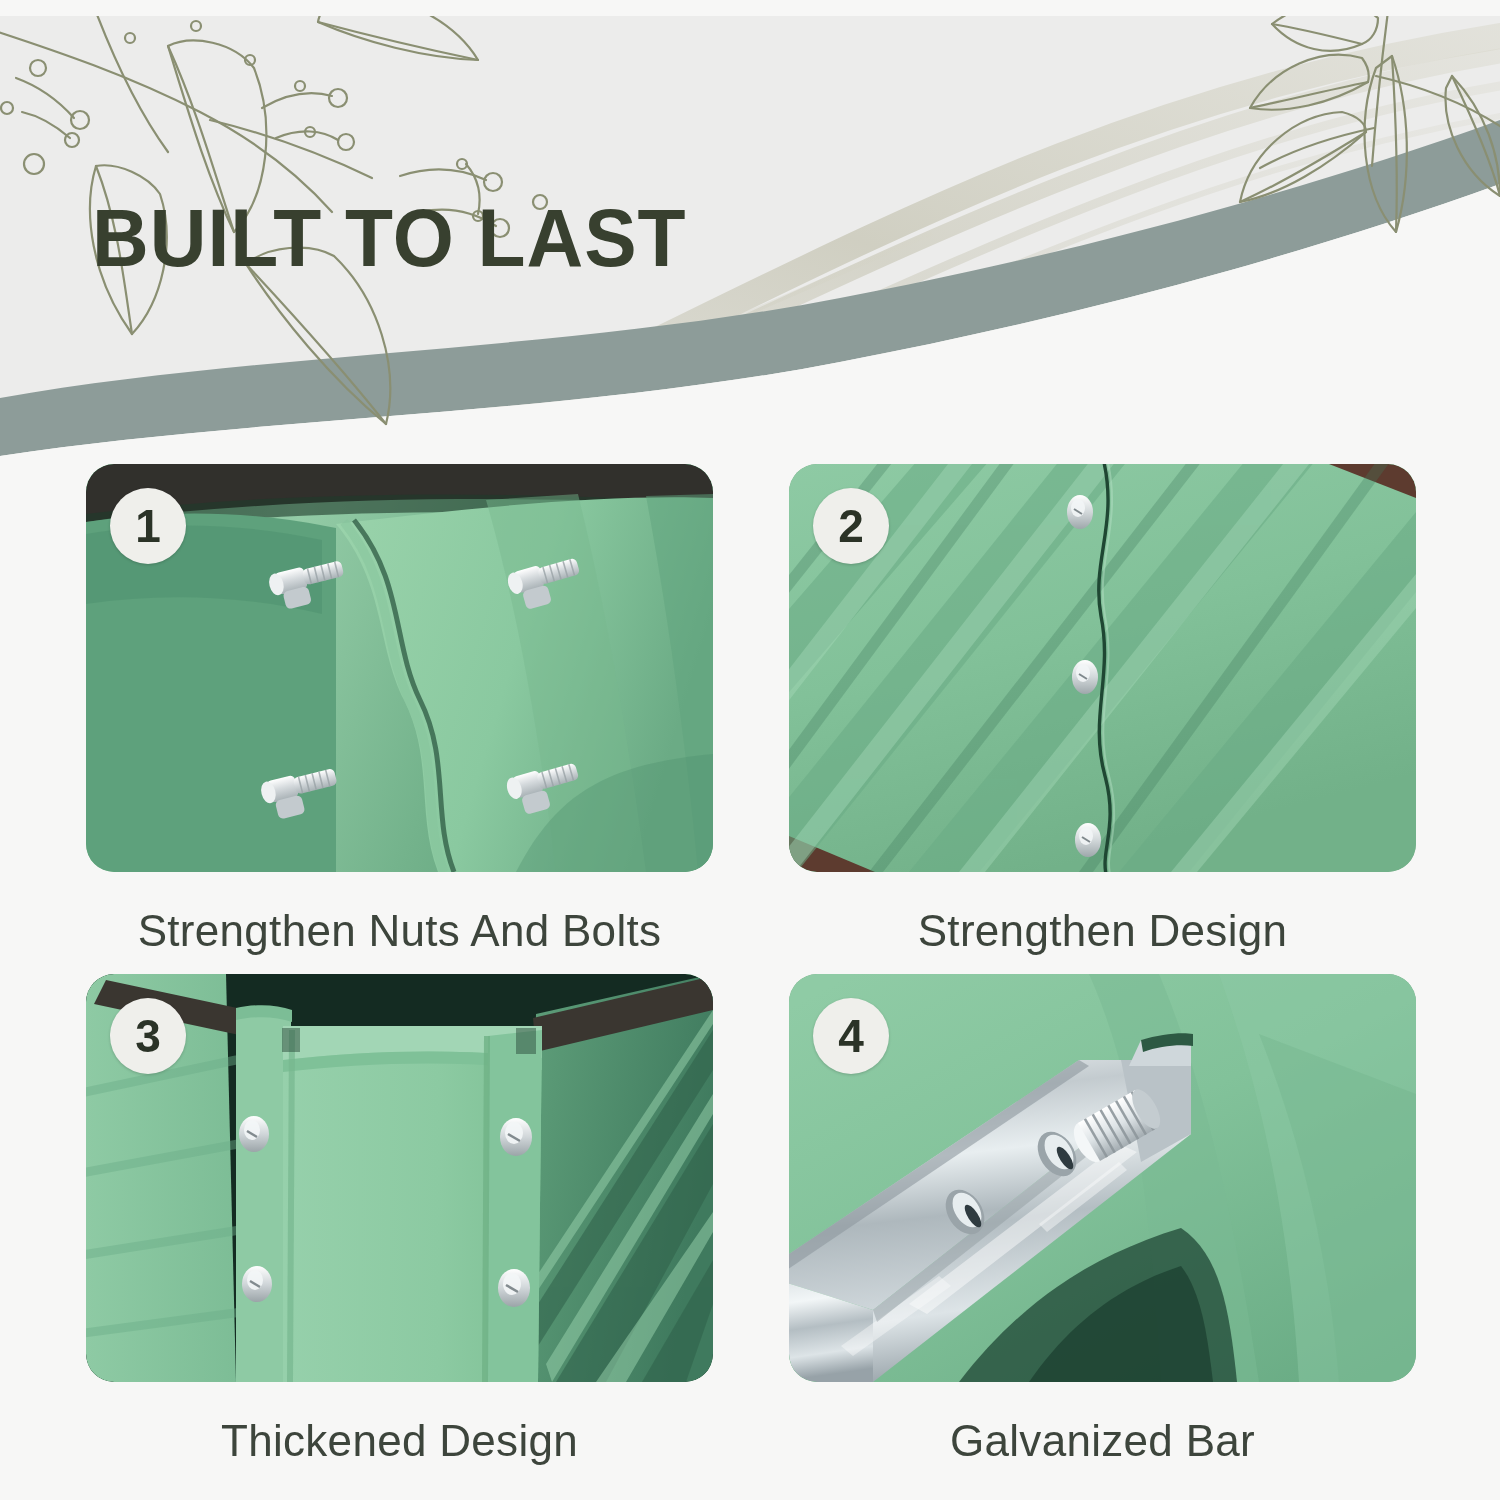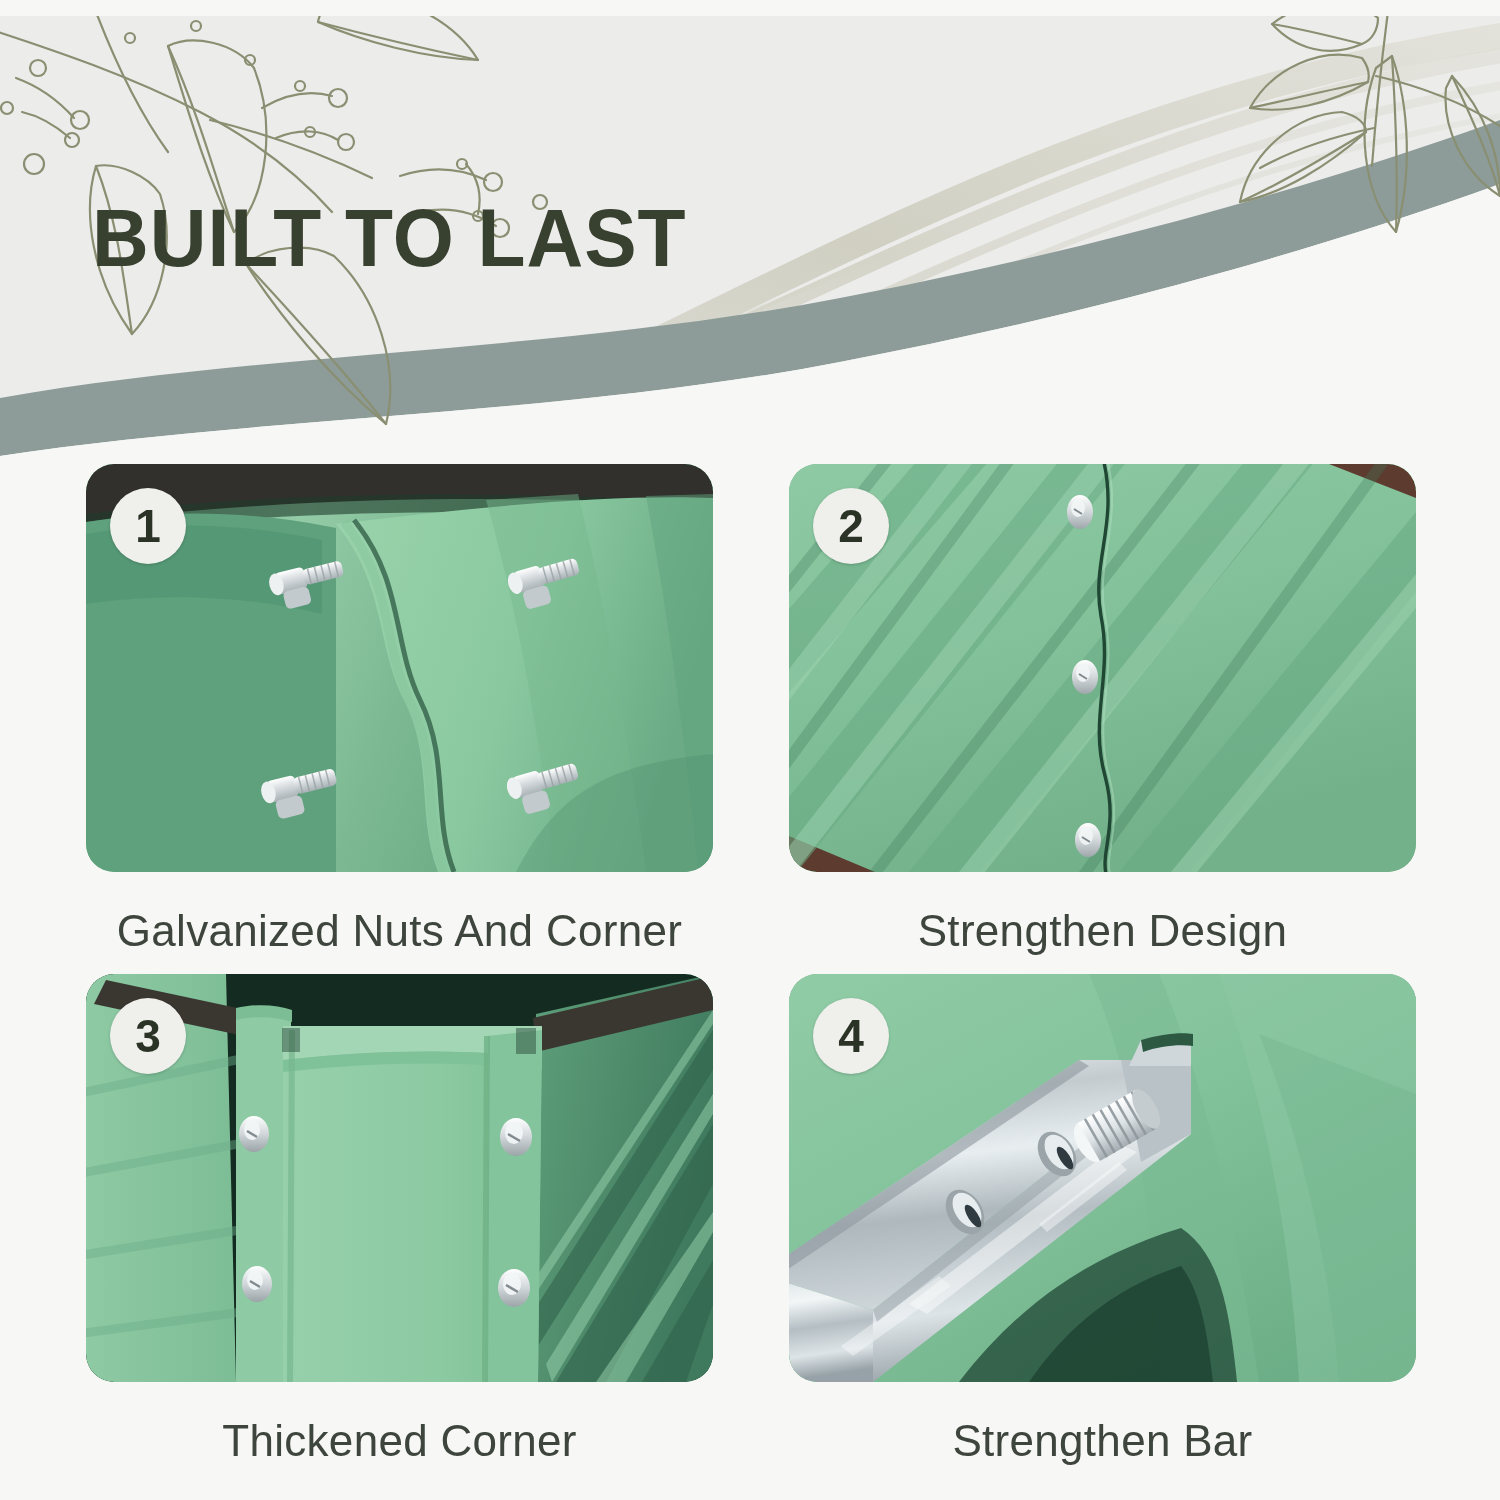--- a/index.html
+++ b/index.html
@@ -270,21 +270,21 @@
                 <path d="M44,-8 L44,9"></path>
                 <path d="M51,-8 L51,9"></path>
             </g>
             <rect x="-4" y="10" width="26" height="19" rx="5" fill="#c3cace"></rect>
             <ellipse cx="-8" cy="0" rx="7" ry="11" fill="#eef1f2"></ellipse>
           </g>
         </g>
       </svg>
       <div class="badge">1</div>
     </div>
-    <div class="caption">Galvanized Nuts And Corner</div>
+    <div class="caption">Strengthen Nuts And Bolts</div>
   </div>
 
   <div class="cell c2">
     <div class="photo">
       <svg viewBox="0 0 627 408" preserveAspectRatio="none">
         <defs>
           <linearGradient id="p2base" x1="0" y1="0" x2="0.4" y2="1">
             <stop offset="0%" stop-color="#8ecaa4"></stop>
             <stop offset="50%" stop-color="#82c199"></stop>
             <stop offset="100%" stop-color="#72b189"></stop>
@@ -436,21 +436,21 @@
           </g>
           <g>
             <ellipse cx="428" cy="314" rx="16" ry="19" fill="url(#rivG3)"></ellipse>
             <ellipse cx="426" cy="310" rx="9" ry="11" fill="#f3f6f7" opacity=".9"></ellipse>
             <path d="M420,311 l12,7" stroke="#828b8f" stroke-width="2.6"></path>
           </g>
         </g>
       </svg>
       <div class="badge">3</div>
     </div>
-    <div class="caption">Thickened Corner</div>
+    <div class="caption">Thickened Design</div>
   </div>
 
   <div class="cell c4">
     <div class="photo">
       <svg viewBox="0 0 627 408" preserveAspectRatio="none">
         <defs>
           <linearGradient id="p4bg" x1="0.1" y1="0" x2="0.9" y2="1">
             <stop offset="0%" stop-color="#8fcba5"></stop>
             <stop offset="45%" stop-color="#82c29a"></stop>
             <stop offset="100%" stop-color="#69ab84"></stop>
@@ -529,16 +529,16 @@
               <path d="M44,-22 L44,22"></path>
                 <path d="M53,-22 L53,22"></path>
                 <path d="M62,-22 L62,22"></path>
             </g>
             <ellipse cx="66" cy="0" rx="10" ry="22" fill="#c4ccd0"></ellipse>
           </g>
         </g>
       </svg>
       <div class="badge">4</div>
     </div>
-    <div class="caption">Strengthen Bar</div>
+    <div class="caption">Galvanized Bar</div>
   </div>
 
 </div>
 
 </body></html>

